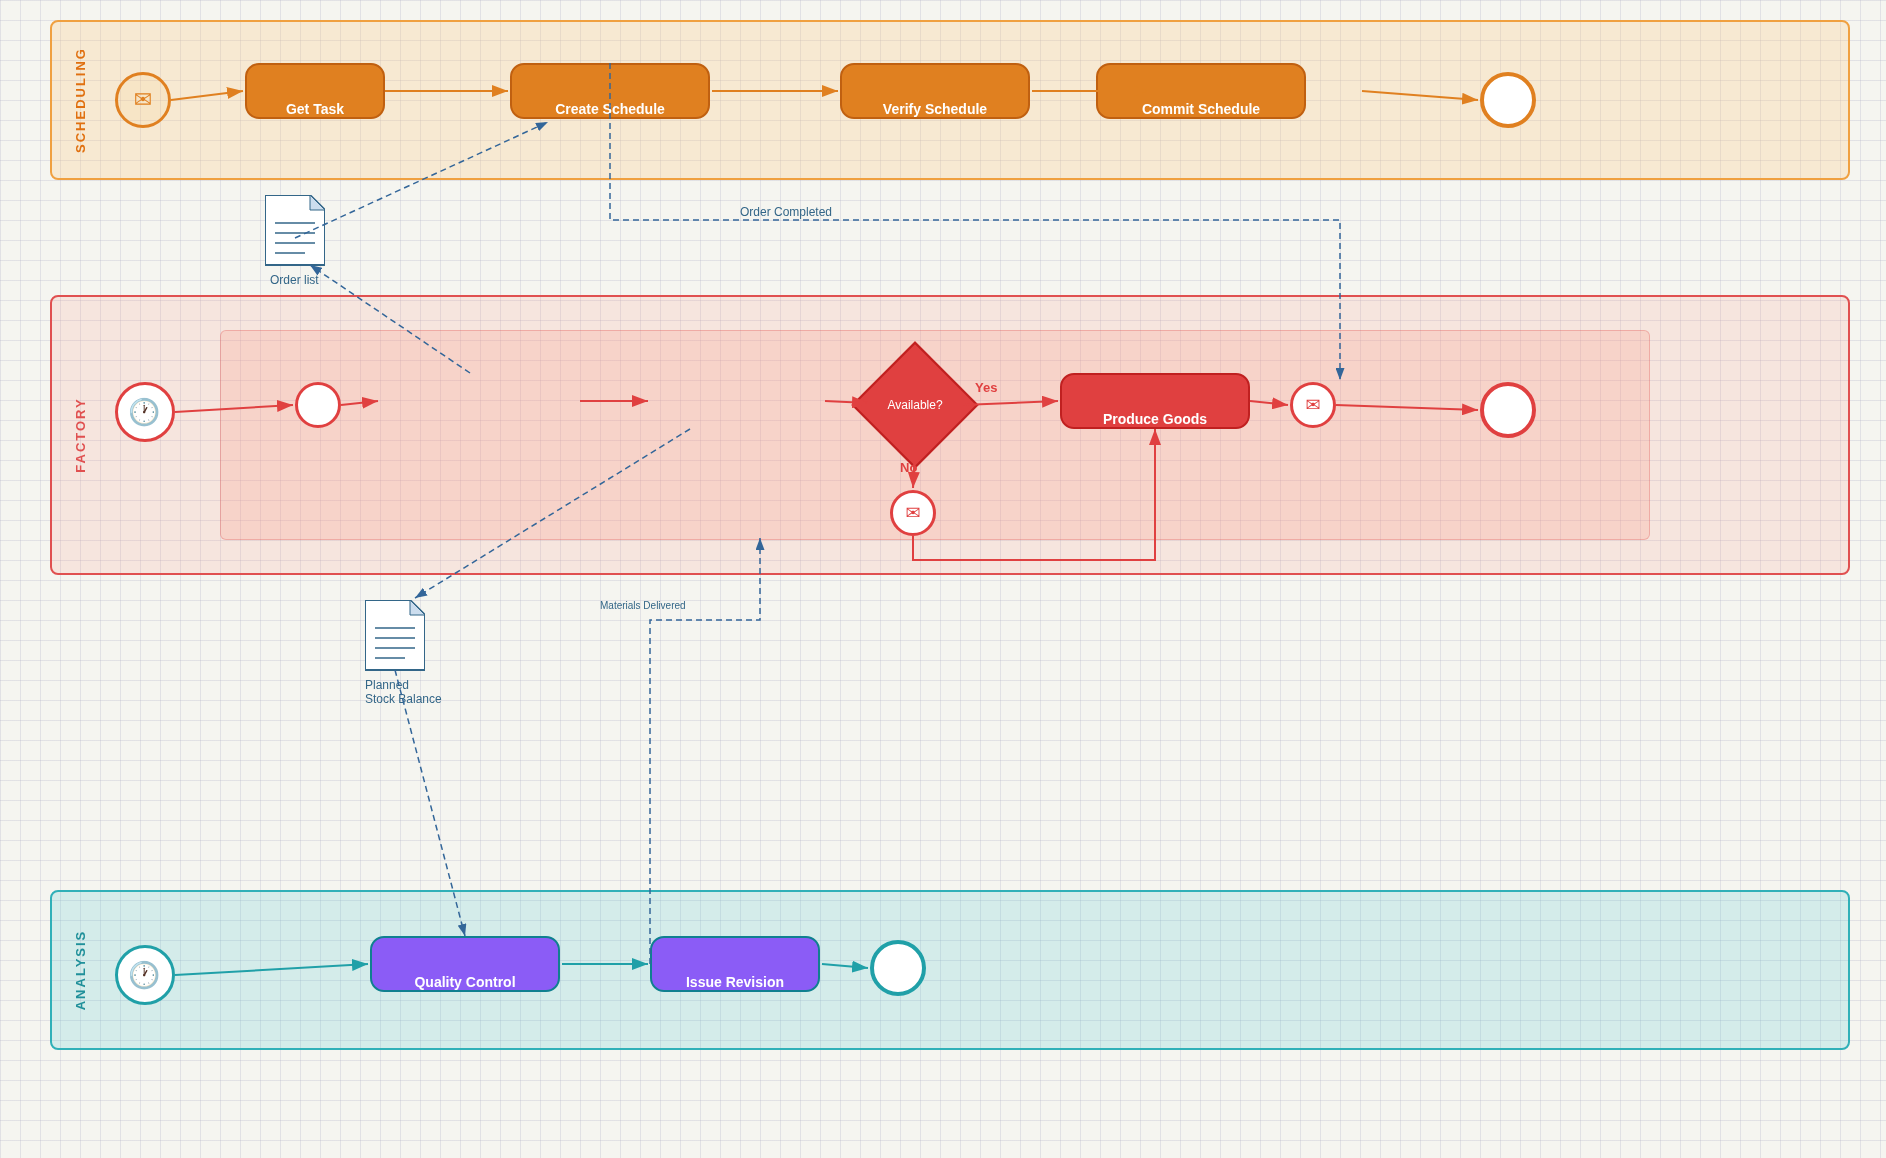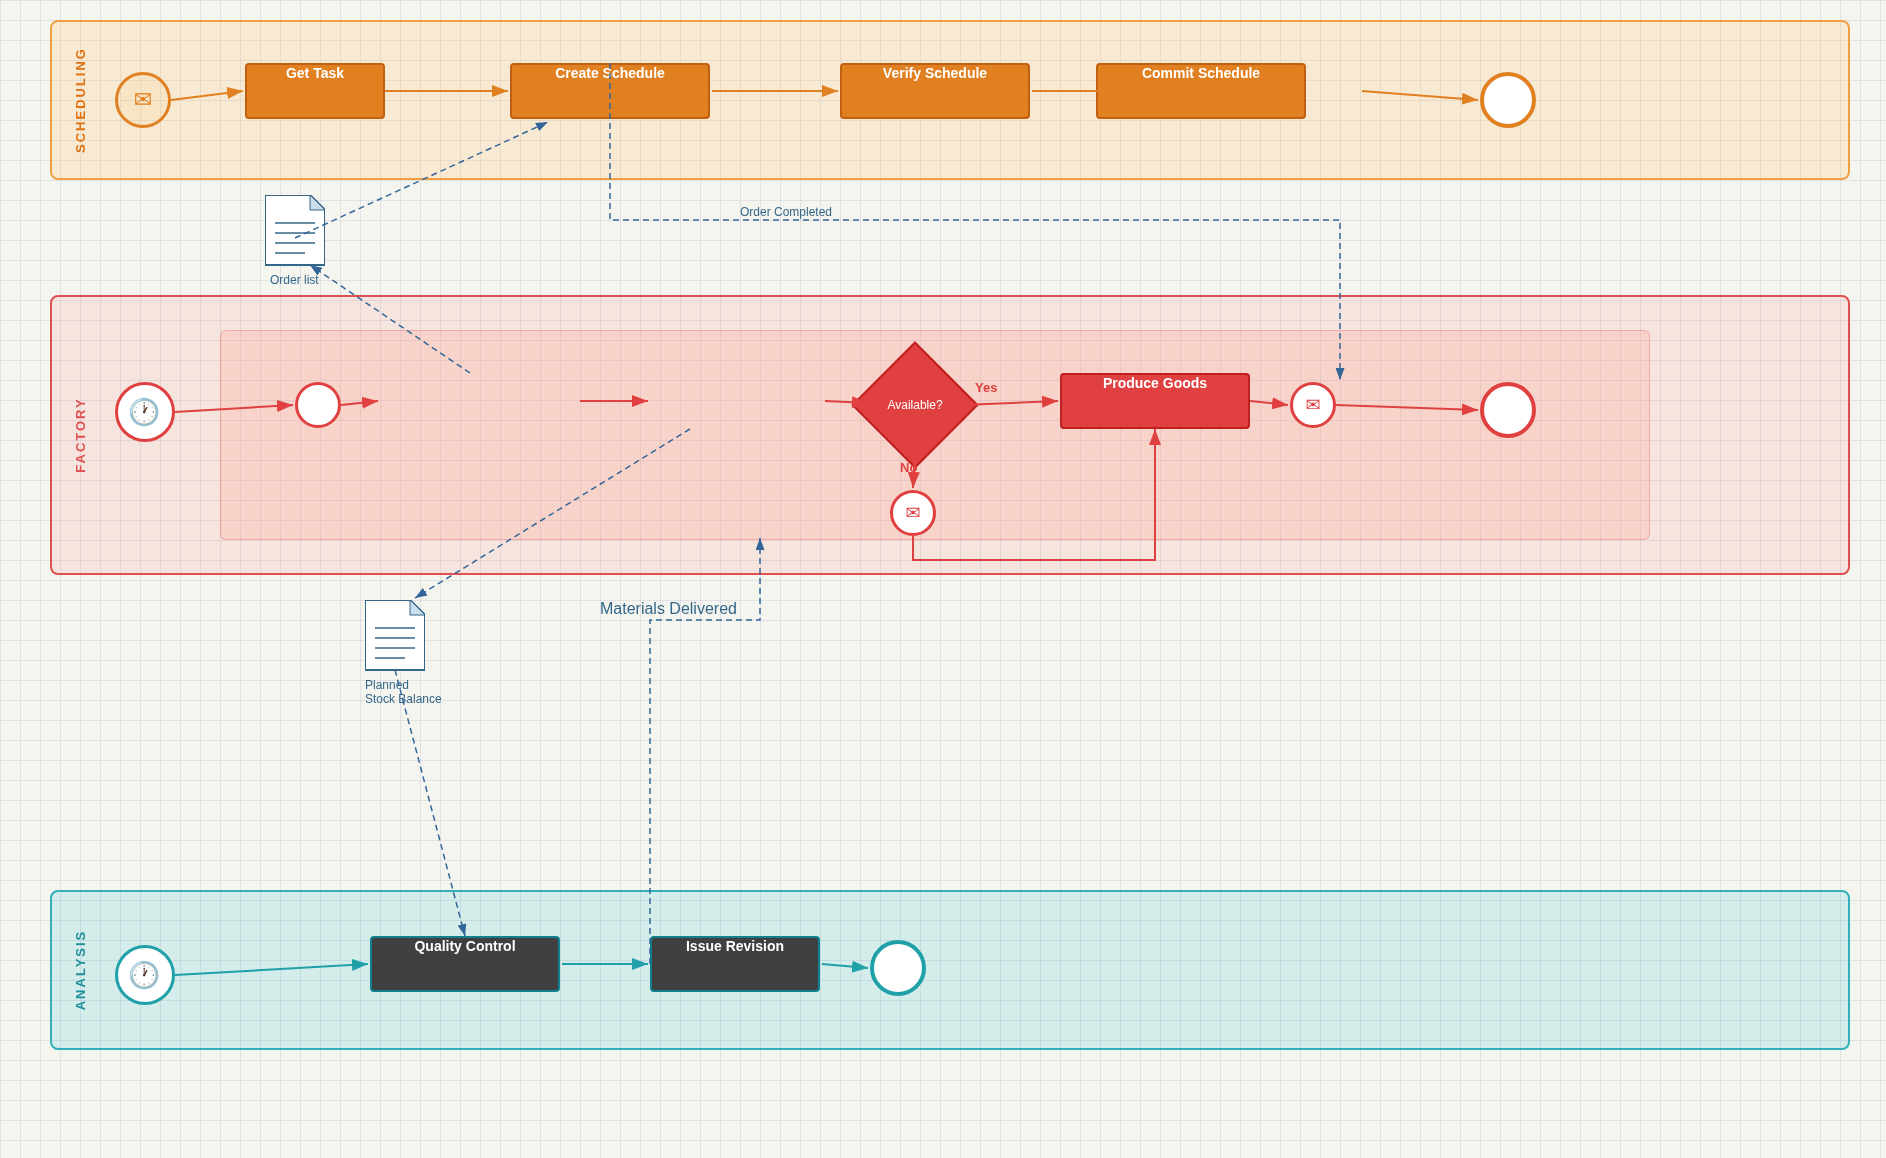--- a/index.html
+++ b/index.html
@@ -88,40 +88,40 @@
       left: 220px;
       width: 1430px;
       height: 210px;
       background: rgba(255, 140, 120, 0.2);
       border-radius: 6px;
       border: 1px solid rgba(220,80,80,0.3);
     }
     
     .process-box {
       position: absolute;
-      border-radius: 4px;
+      border-radius: 14px;
       display: flex;
-      align-items: flex-start;
+      align-items: flex-end;
       justify-content: center;
       text-align: center;
       font-size: 14px;
       font-weight: 600;
       color: white;
       cursor: pointer;
     }
     .process-orange {
       background: #e08020;
       border: 2px solid #c06010;
     }
     .process-red {
       background: #e04040;
       border: 2px solid #c02020;
     }
     .process-teal {
-      background: #404040;
+      background: #8b5cf6;
       border: 2px solid #108090;
     }
     
     .circle-node {
       position: absolute;
       border-radius: 50%;
       display: flex;
       align-items: center;
       justify-content: center;
     }
@@ -254,21 +254,21 @@
       <line x1="10" y1="38" x2="50" y2="38" stroke="#336688" stroke-width="1.5"></line>
       <line x1="10" y1="48" x2="50" y2="48" stroke="#336688" stroke-width="1.5"></line>
       <line x1="10" y1="58" x2="40" y2="58" stroke="#336688" stroke-width="1.5"></line>
     </svg>
     <span style="display:block; font-size:12px; color:#336688; margin-top:2px; white-space:pre-line;">Planned
 Stock Balance</span>
   </div>
 
   <div class="diagram-label" style="left:740px; top:205px; font-size:12px; color:#336688;">Order Completed</div>
 
-  <div class="diagram-label" style="left:600px; top:600px; font-size:16px; color:#336688;">Materials Delivered</div>
+  <div class="diagram-label" style="left:600px; top:600px; font-size:10px; color:#336688;">Materials Delivered</div>
 
   <div class="circle-node" style="left:115px; top:945px; width:60px; height:60px; border:3px solid #20a0a8; background:white;">
     <span style="font-size:26px; color:#20a0a8;">🕐</span>
   </div>
 
   <div class="process-box process-teal" style="left:370px; top:936px; width:190px; height:56px;">
     <span>Quality Control</span>
   </div>
 
   <div class="process-box process-teal" style="left:650px; top:936px; width:170px; height:56px;">

